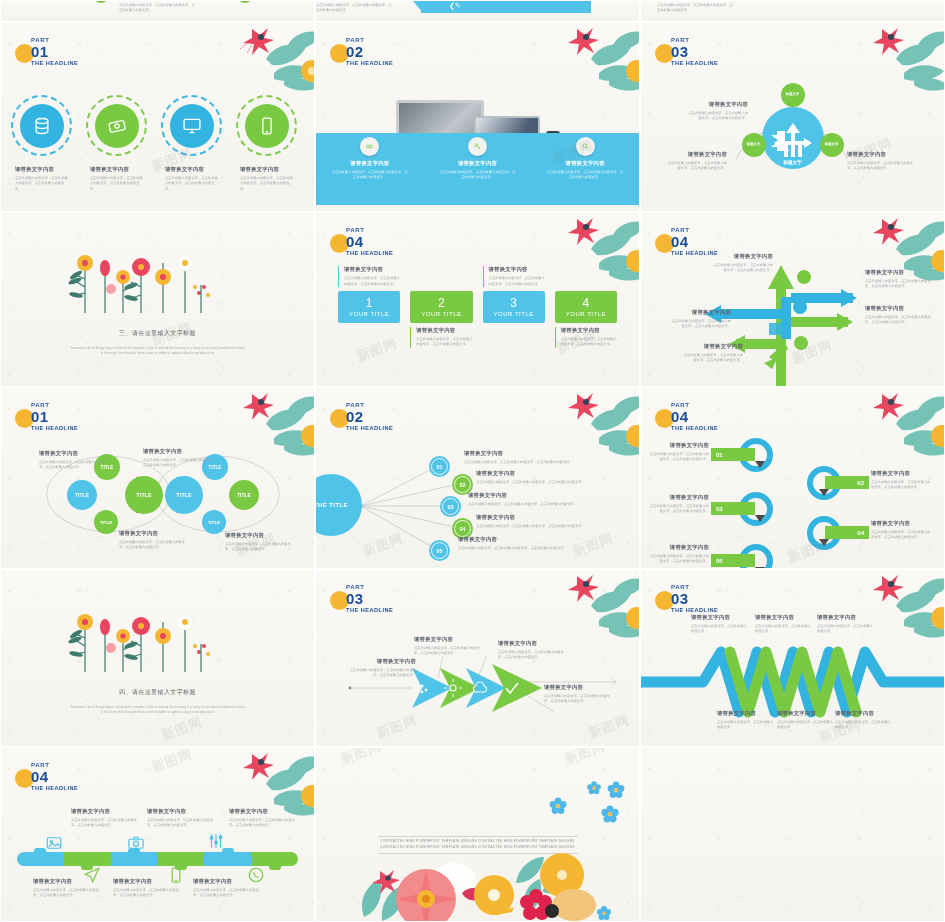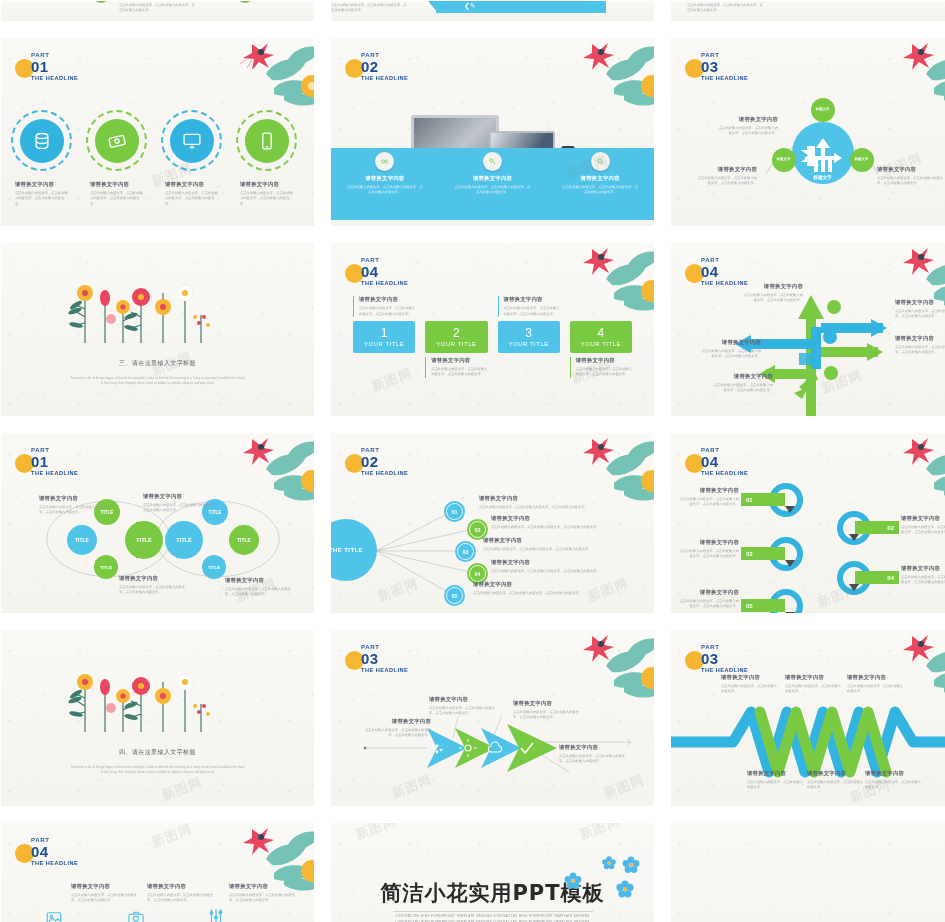--- a/index.html
+++ b/index.html
@@ -7,21 +7,21 @@
   body{
     width:945px; height:922px;
     font-family:"Liberation Sans","DejaVu Sans",sans-serif;
     overflow:hidden; position:relative;
   }
   .grid{
     position:relative; width:945px; height:652px;
     display:grid;
     grid-template-columns:315px 325px 305px;
     grid-template-rows:22px 190px 175px 182px 178px 175px;
-    gap:15px;
+    gap:0;
   }
   .slide{
     position:relative; overflow:hidden;
     background:#f7f6f2;
     border:1px solid #ffffff;
     box-shadow:0 0 0 1px #fdfdfc inset;
   }
   
   .slide:before{
     content:""; position:absolute; inset:0;
@@ -1222,21 +1222,20 @@
       <div style="position:absolute;left:192px;top:130px;width:70px;">
         <div class="th">请替换文字内容</div>
         <div class="bd" style="margin-top:3px;">点击此处输入内容文字，点击此处输入内容文字，点击此处输入内容文字。</div>
       </div>
       <div class="wm" style="left:150px;top:4px;">新图网</div>
     </div>
   </div>
 
   <div class="slide cover">
     <div class="layer">
-      <div class="cover-title">简洁小花实用PPT模板</div>
       <div class="cover-sub">CONTRACTED HING POWERPOINT TEMPLATE DESIGNS CONTRACTED HING POWERPOINT TEMPLATE DESIGNS CONTRACTED HING POWERPOINT TEMPLATE DESIGNS CONTRACTED HING POWERPOINT TEMPLATE DESIGNS</div>
 
       <svg style="position:absolute;left:190px;top:14px;width:130px;height:80px;" viewBox="0 0 130 80">
         <g fill="#4fb8e8">
           <g transform="translate(52,44)">
               <circle cx="0" cy="-5" r="3.4"></circle>
               <circle cx="5" cy="-1.5" r="3.4"></circle>
               <circle cx="3" cy="4.5" r="3.4"></circle>
               <circle cx="-3" cy="4.5" r="3.4"></circle>
               <circle cx="-5" cy="-1.5" r="3.4"></circle>

